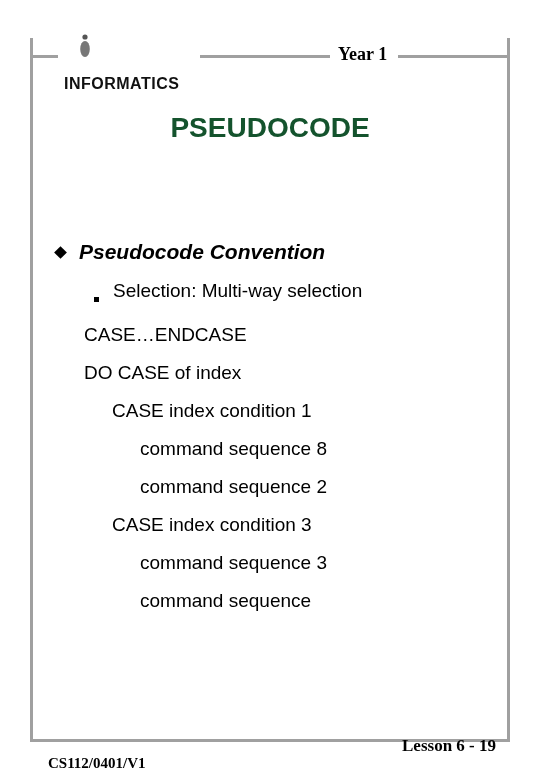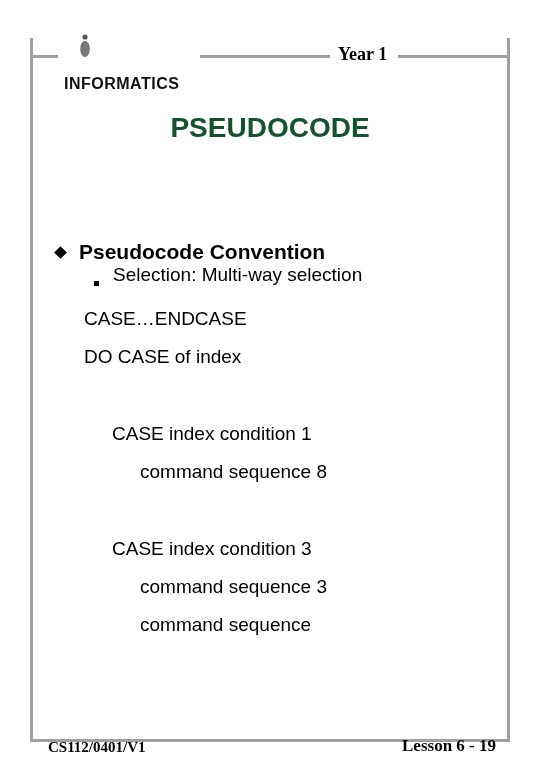--- a/index.html
+++ b/index.html
@@ -84,21 +84,22 @@
   .content {
     position: absolute;
     top: 240px;
     left: 56px;
     right: 44px;
     color: #000;
   }
   .heading-row {
     display: flex;
     align-items: center;
-    margin-bottom: 0;
+    margin-bottom: 16px;
+    font-style: italic;
   }
   .dia-bullet {
     width: 9px;
     height: 9px;
     background: #000;
     transform: rotate(45deg);
     margin-right: 14px;
     flex: 0 0 auto;
   }
   .heading-text {
@@ -122,26 +123,26 @@
   .sub-text {
     font-family: Arial, Helvetica, sans-serif;
     font-size: 19px;
   }
   .code-block {
     margin-left: 28px;
     font-family: Arial, Helvetica, sans-serif;
     font-size: 19px;
     line-height: 2.0;
   }
-  .ind1 { margin-left: 28px; margin-top: 39px; }
+  .ind1 { margin-left: 28px; }
   .ind2 { margin-left: 56px; }
   .footer-left {
     position: absolute;
     left: 48px;
-    bottom: 24px;
+    bottom: 8px;
     font-family: "Times New Roman", serif;
     font-weight: 700;
     font-size: 15px;
     color: #000;
   }
   .footer-right {
     position: absolute;
     right: 44px;
     bottom: 24px;
     font-family: "Times New Roman", serif;
@@ -175,20 +176,21 @@
   </div>
   <div class="sub-row">
     <div class="sq-bullet"></div>
     <div class="sub-text">Selection: Multi-way selection</div>
   </div>
   <div class="code-block">
     <div>CASE…ENDCASE</div>
     <div>DO CASE of index</div>
     <div class="ind1">CASE index condition 1</div>
     <div class="ind2">command sequence 8</div>
+    <div class="ind2">command sequence 2</div>
     <div class="ind1">CASE index condition 3</div>
     <div class="ind2">command sequence 3</div>
     <div class="ind2">command sequence</div>
   </div>
 </div>
 
 <div class="footer-left">CS112/0401/V1</div>
 <div class="footer-right">Lesson 6 - 19</div>
 
 </body></html>

